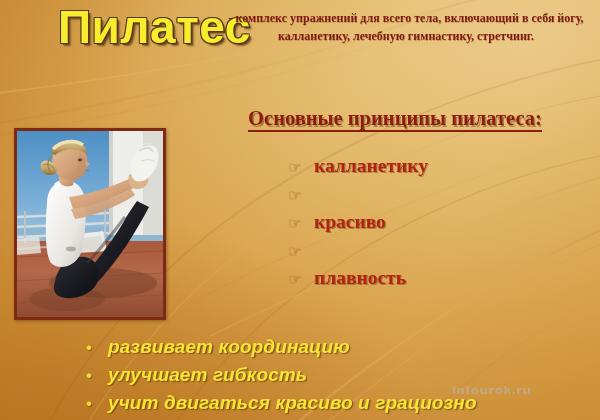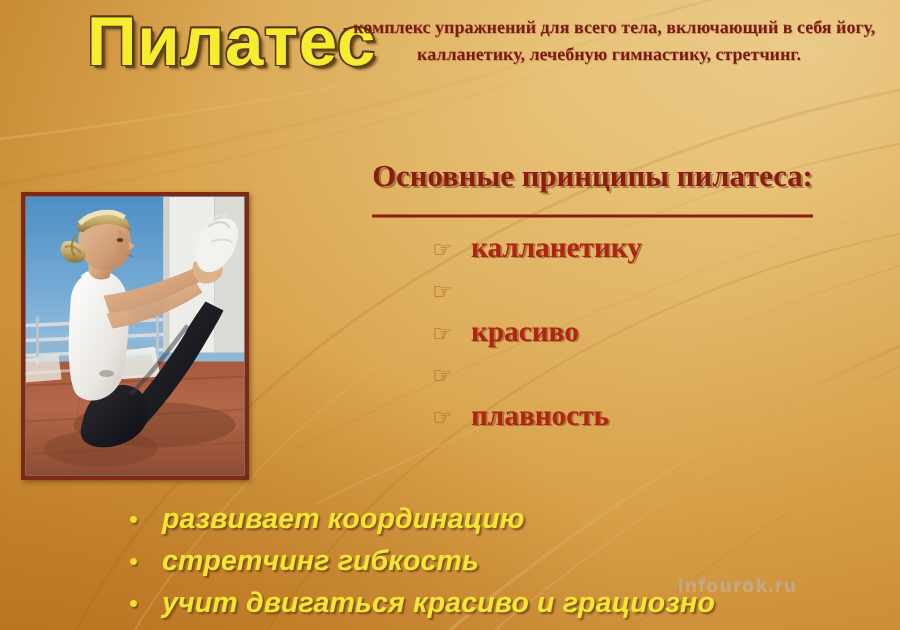--- a/index.html
+++ b/index.html
@@ -90,21 +90,21 @@
     width: 398px;
     text-align: center;
     font-family: "Liberation Serif", serif;
     font-weight: bold;
     font-size: 20.5px;
     color: #8C1C10;
     text-shadow: 1.5px 1.5px 0 rgba(95,45,15,0.42);
   }
   .heading span {
     border-bottom: 2.5px solid #8C1C10;
-    padding-bottom: 14px;
+    padding-bottom: 1px;
   }
 
   
   .principles {
     position: absolute;
     left: 288px;
     top: 152px;
     width: 260px;
   }
   .principle-row {
@@ -387,21 +387,21 @@
     </div>
   </div>
 
   <div class="benefits">
     <div class="benefit-row">
       <span class="benefit-bullet">•</span>
       <span class="benefit-label">развивает координацию</span>
     </div>
     <div class="benefit-row">
       <span class="benefit-bullet">•</span>
-      <span class="benefit-label">стретчинг гибкость</span>
+      <span class="benefit-label">улучшает гибкость</span>
     </div>
     <div class="benefit-row">
       <span class="benefit-bullet">•</span>
       <span class="benefit-label">учит двигаться красиво и грациозно</span>
     </div>
   </div>
 
   <div class="watermark">infourok.ru</div>
 
 </div>

